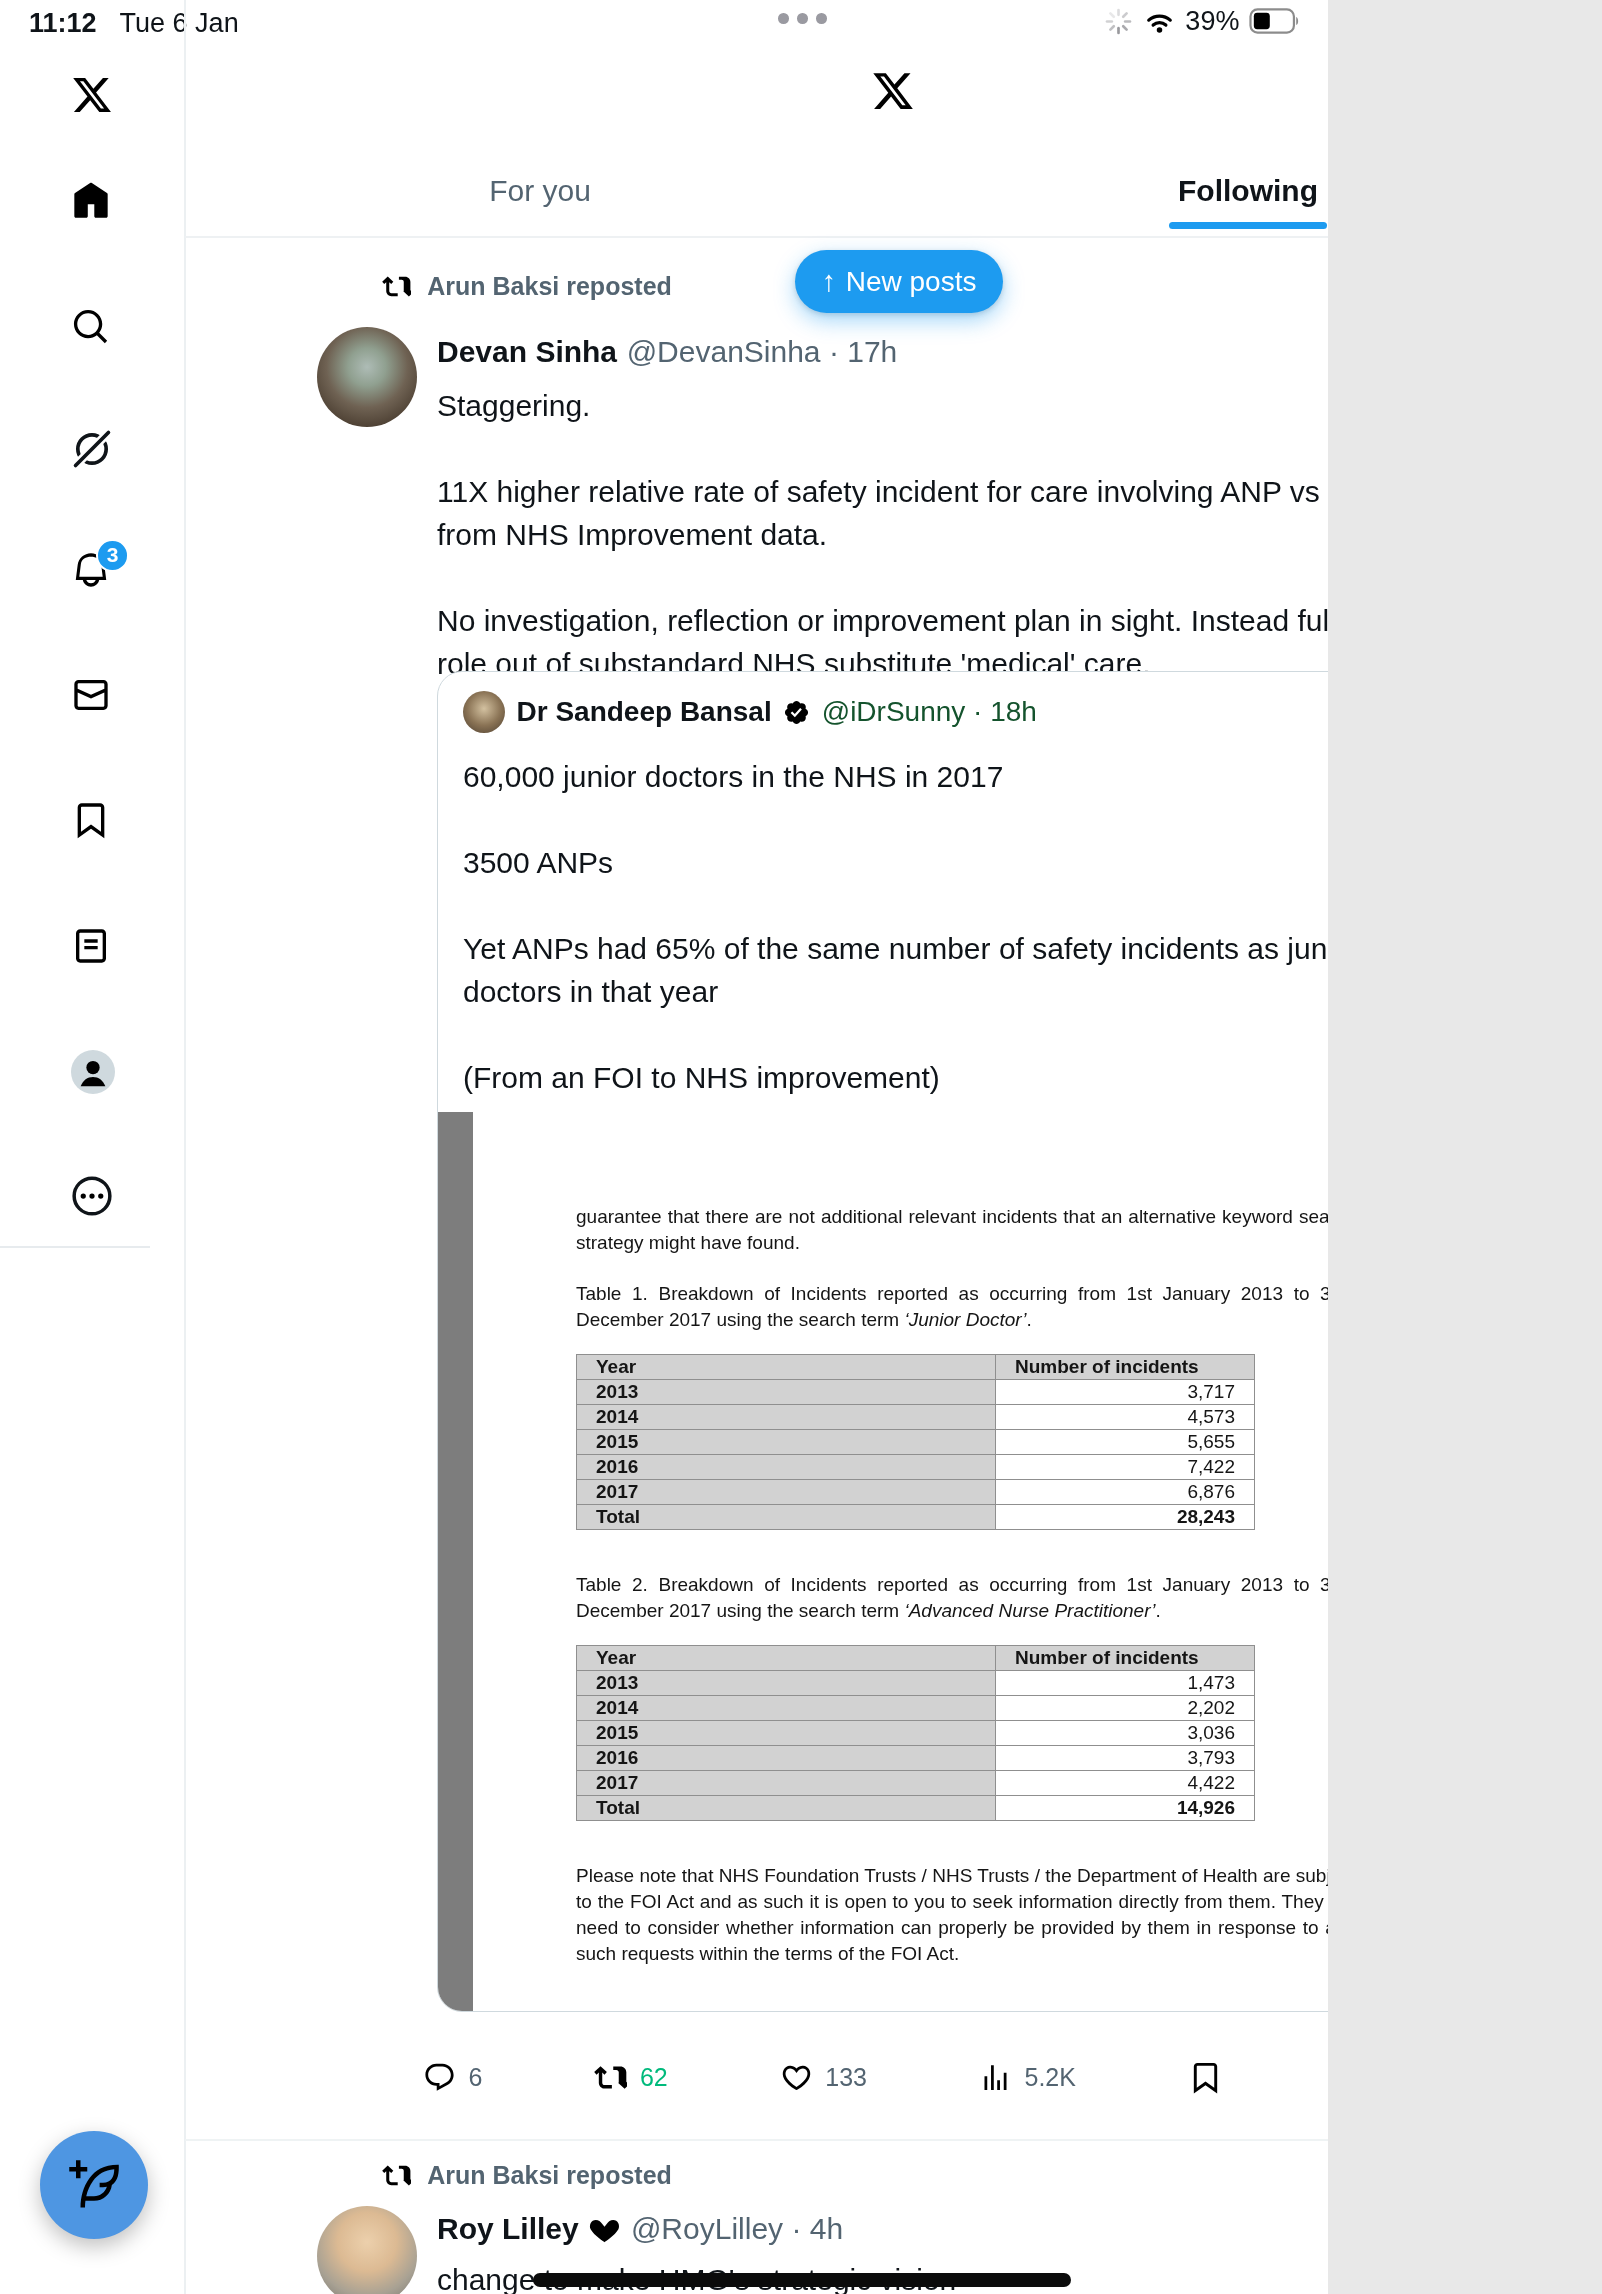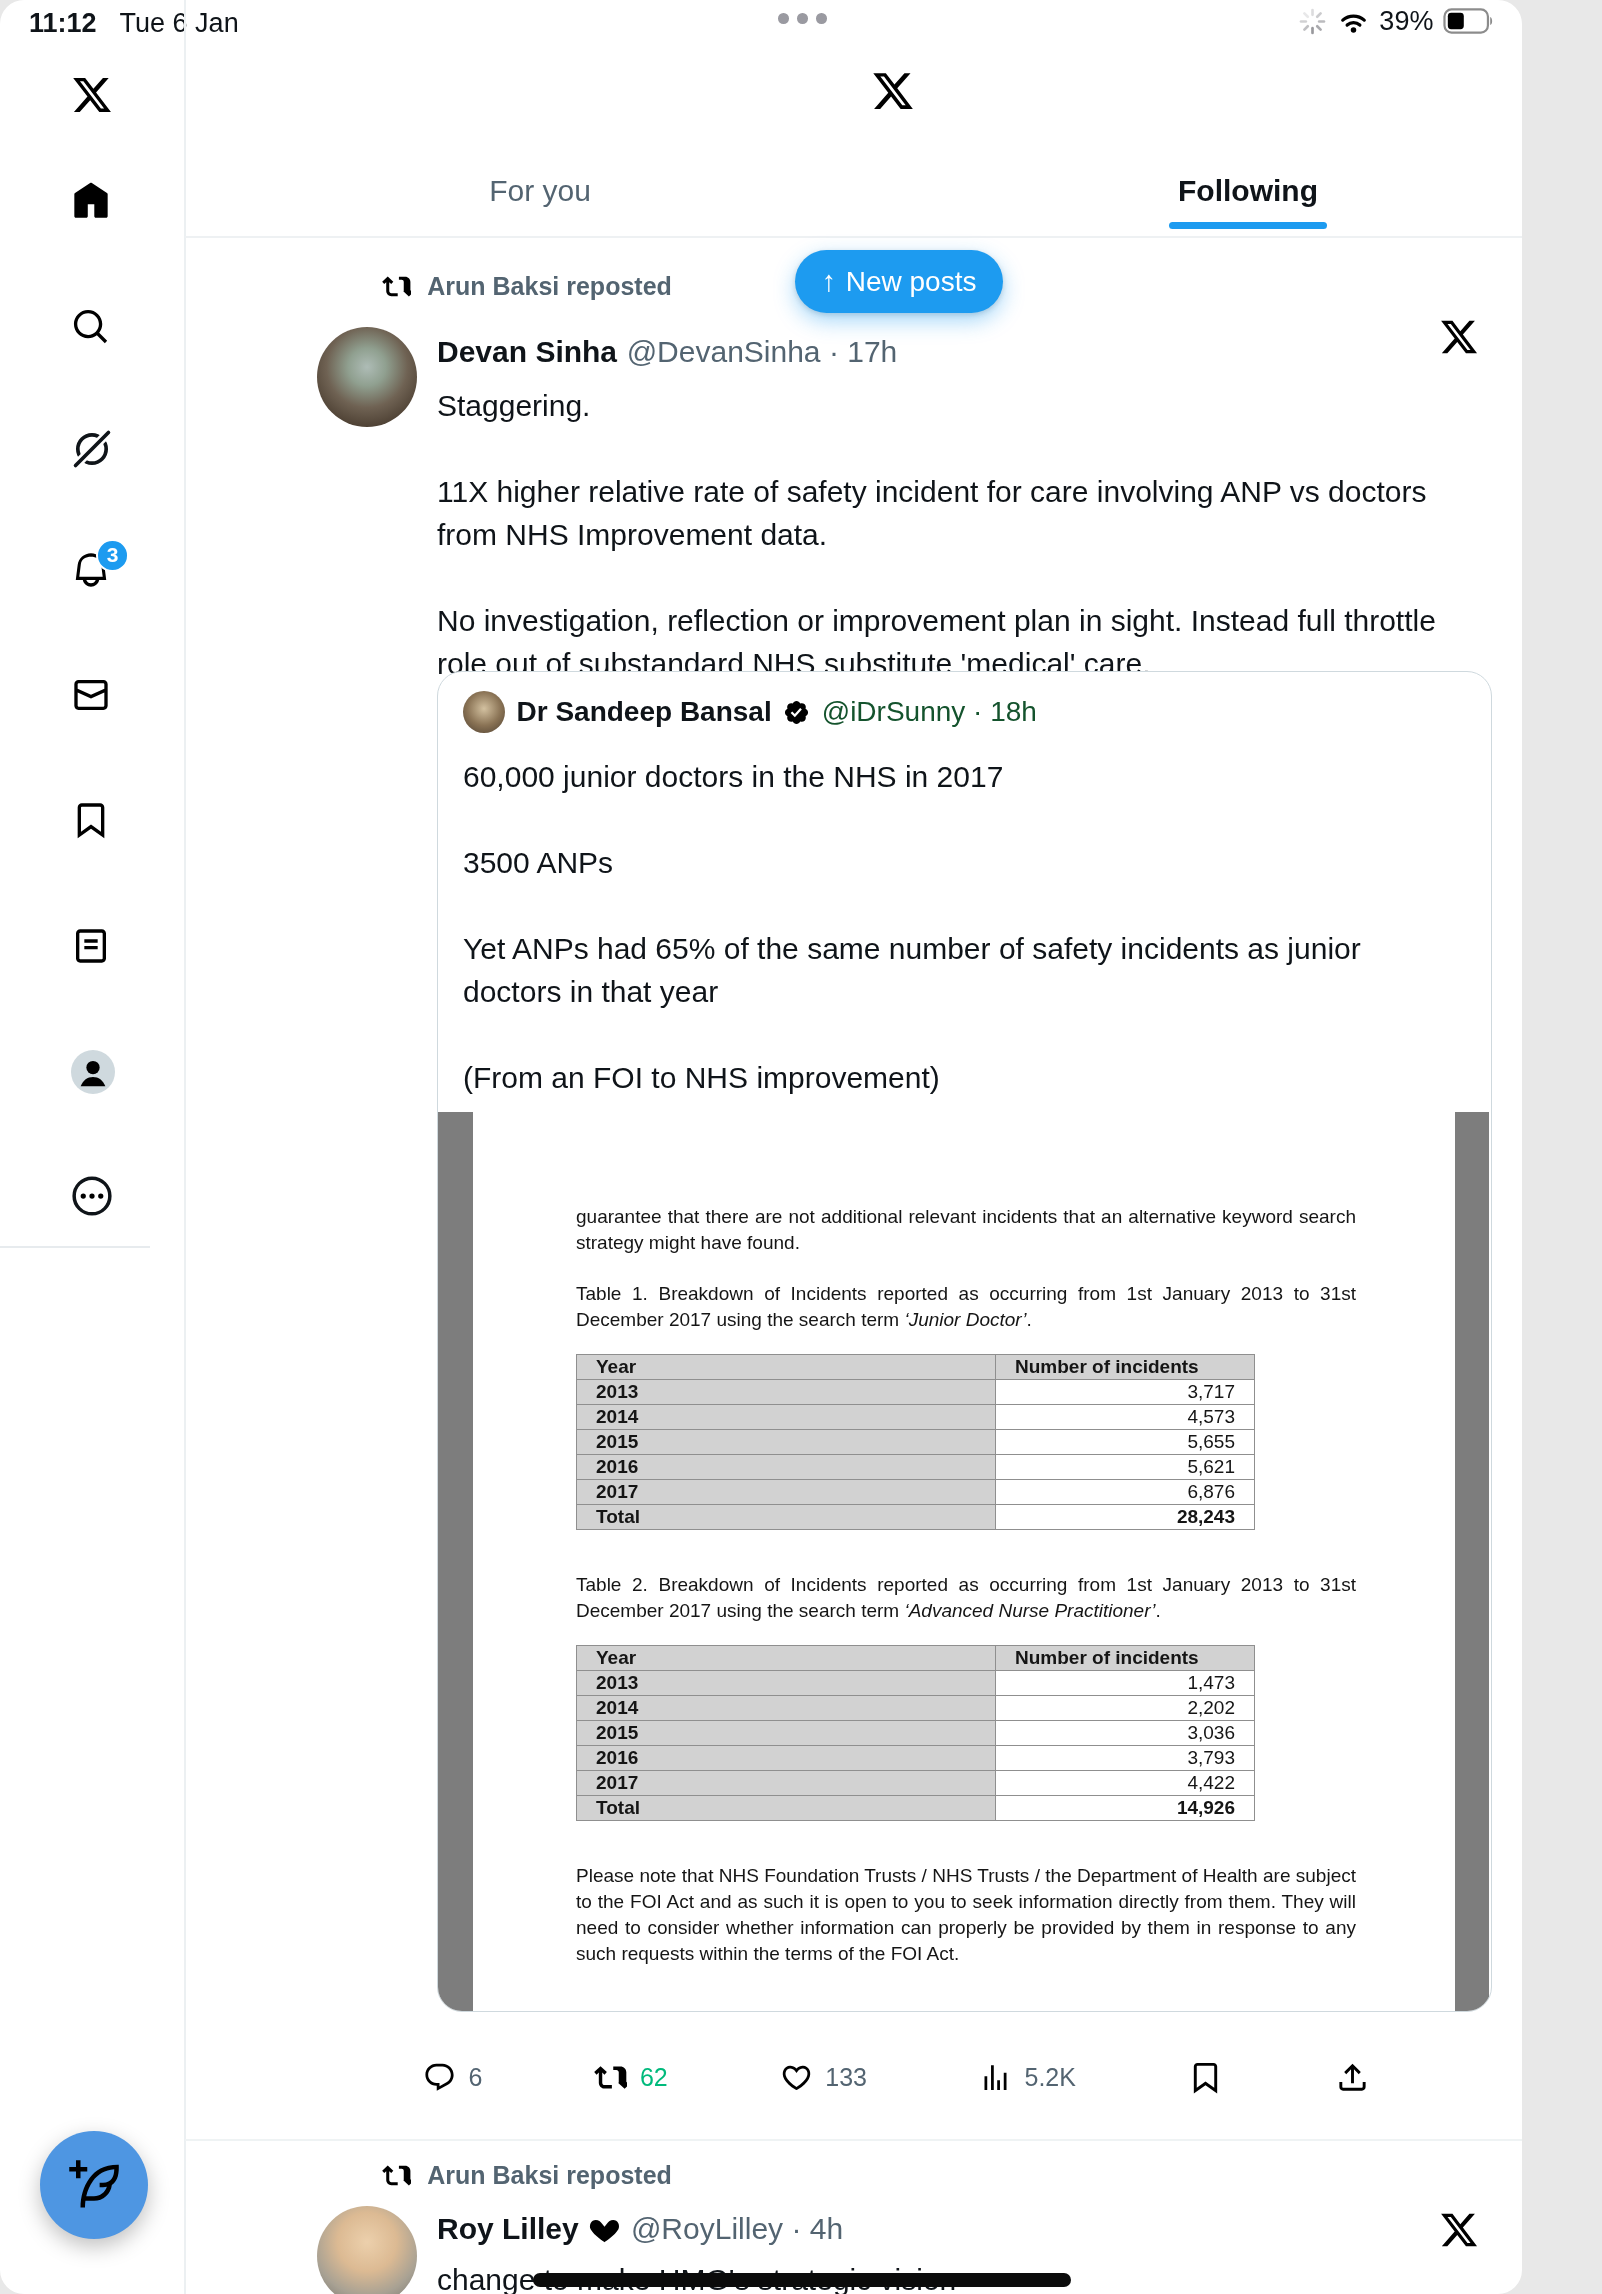--- a/index.html
+++ b/index.html
@@ -1,17 +1,17 @@
 <!DOCTYPE html>
 <html><head>
 <meta charset="utf-8">
 <style>
   html,body{margin:0;padding:0;background:#e8e8e8;}
-  .page{position:relative;width:1522px;height:2294px;background:#fff;overflow:hidden;
-        font-family:"Liberation Sans","DejaVu Sans",sans-serif;color:#0f1419;border-radius:24px;}
+  .page{position:relative;width:1328px;height:2294px;background:#fff;overflow:hidden;
+        font-family:"Liberation Sans","DejaVu Sans",sans-serif;color:#0f1419;}
   .abs{position:absolute;}
   svg{display:block;}
 
   
   .status-left{left:29px;top:7.7px;display:flex;gap:23px;font-size:27px;font-weight:600;}
   .status-date{font-weight:500;}
   .mt-dots{left:778px;top:13.4px;display:flex;gap:8.6px;}
   .mt-dots i{width:10.6px;height:10.6px;border-radius:50%;background:#9a9aa1;}
   .status-right{right:27px;top:5.8px;display:flex;align-items:center;gap:9.6px;}
   .batt-pct{font-size:27px;font-weight:500;}
@@ -327,21 +327,21 @@
           <tr>
                 <td class="lab">2014</td>
                 <td class="val">4,573</td>
               </tr>
           <tr>
                 <td class="lab">2015</td>
                 <td class="val">5,655</td>
               </tr>
           <tr>
                 <td class="lab">2016</td>
-                <td class="val">5,621</td>
+                <td class="val">7,422</td>
               </tr>
           <tr>
                 <td class="lab">2017</td>
                 <td class="val">6,876</td>
               </tr>
           <tr class="tot">
                 <td class="lab">Total</td>
                 <td class="val">28,243</td>
               </tr>
         </tbody>

